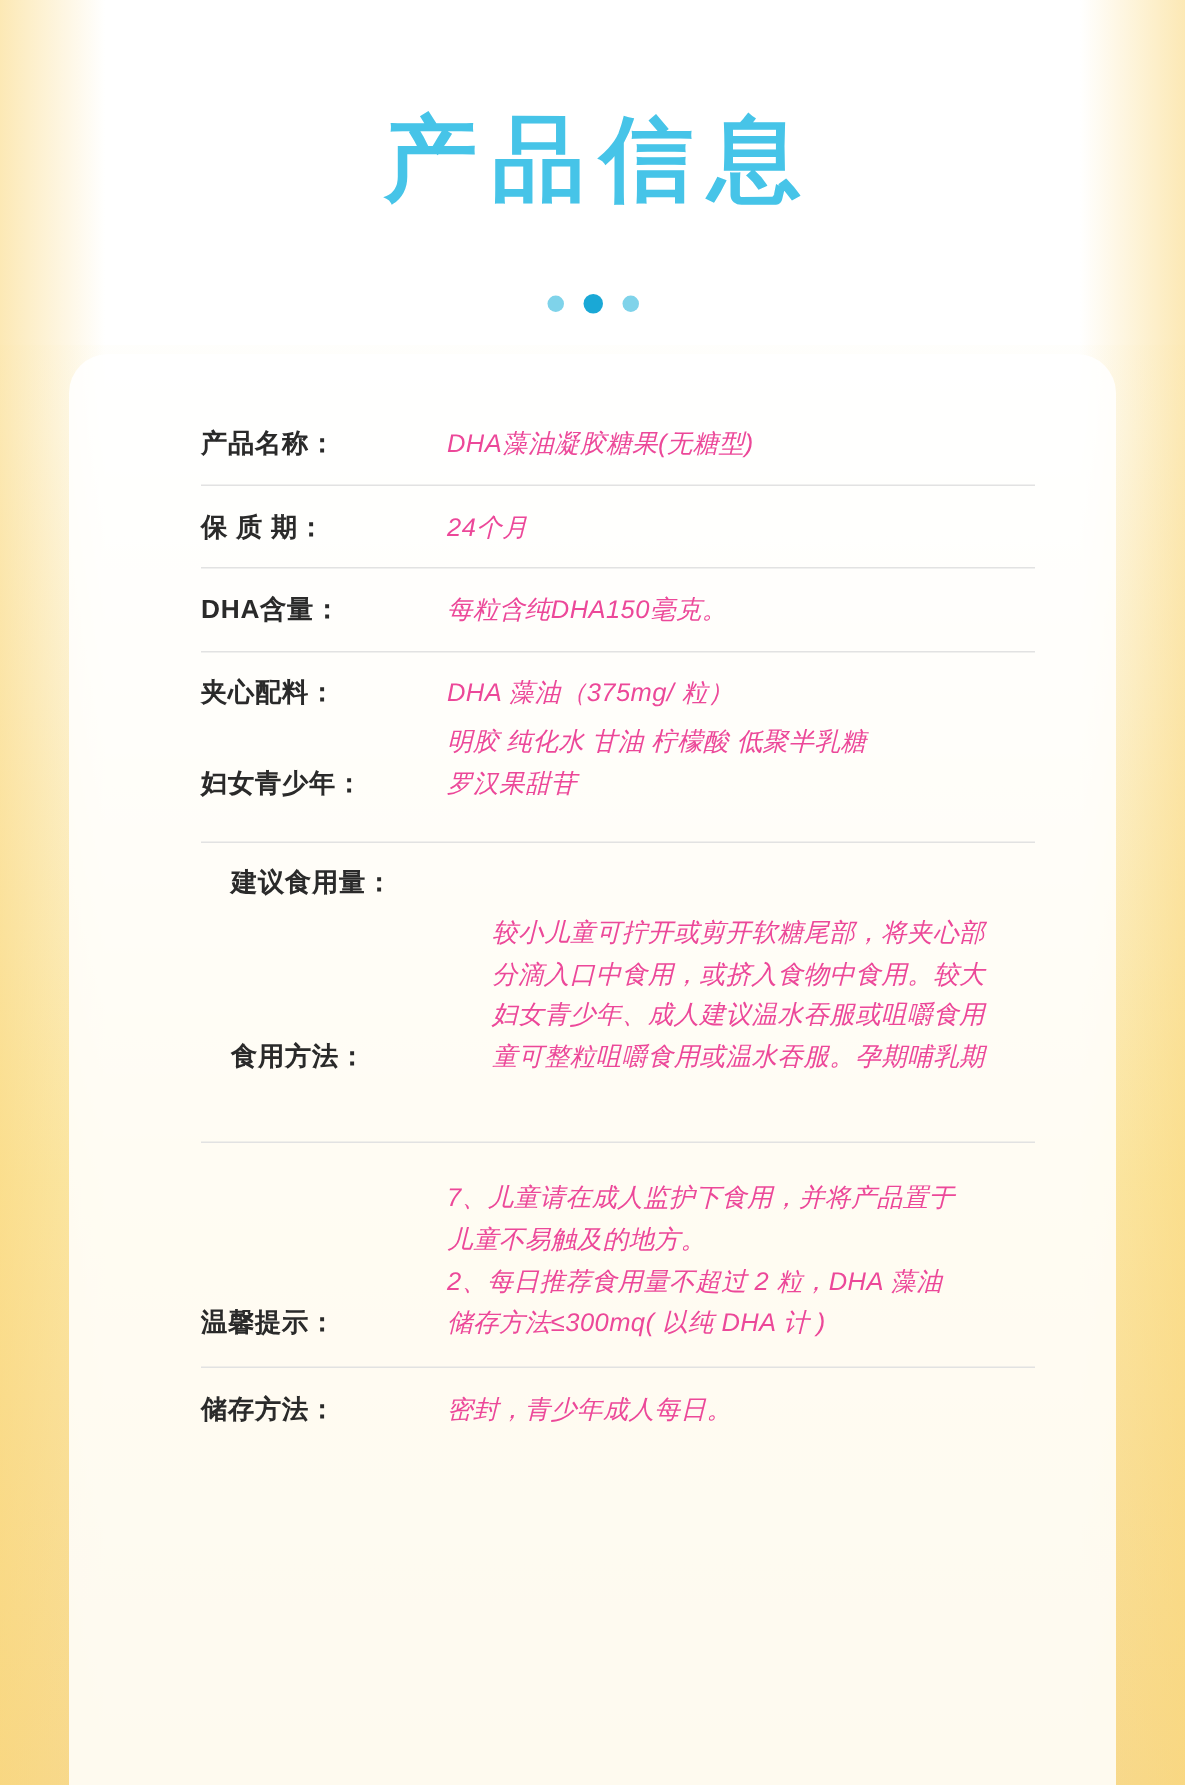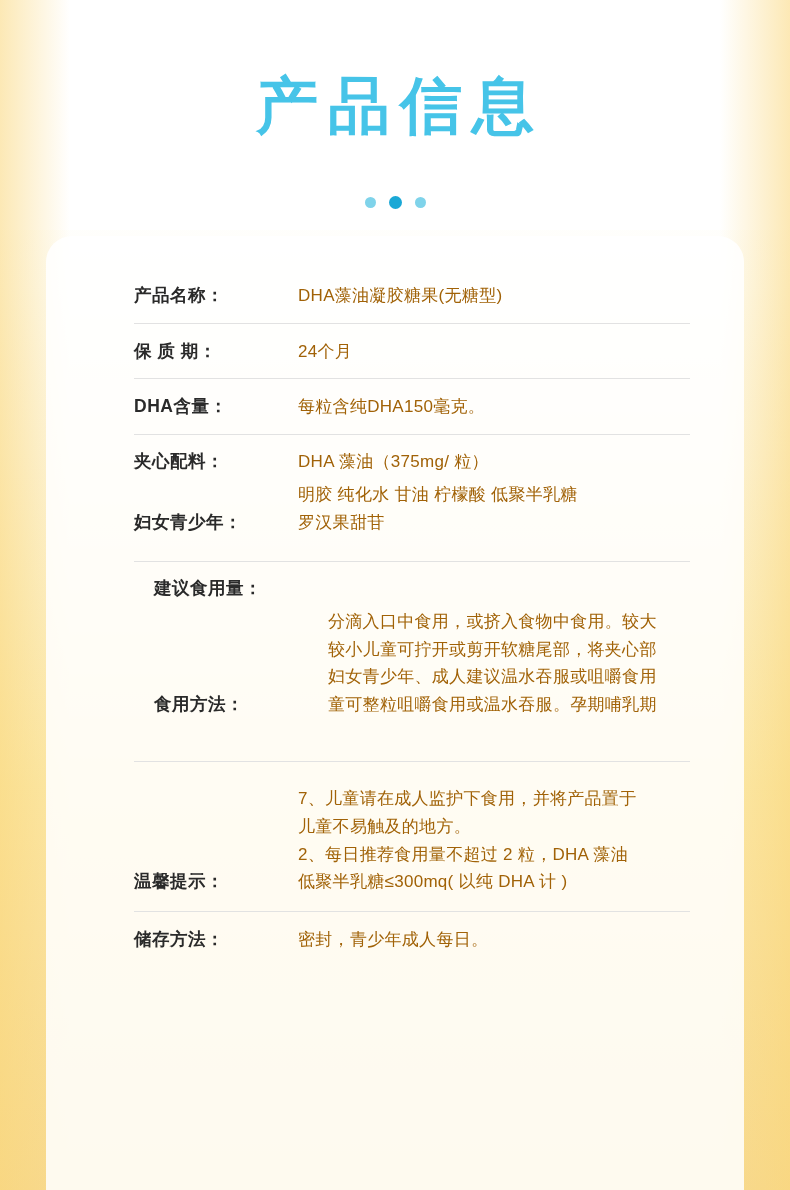--- a/index.html
+++ b/index.html
@@ -113,25 +113,26 @@
   .row .label {
     flex: 0 0 auto;
     font-weight: bold;
     color: #2a2a2a;
     font-size: 17.5px;
     line-height: 1.55;
     white-space: nowrap;
     letter-spacing: 0.5px;
   }
   .row .value {
-    color: #a16207;
+    color: #ec4899;
     font-size: 17px;
     line-height: 1.62;
     padding-left: 8px;
     letter-spacing: 0.3px;
+    font-style: italic;
   }
 
   .lbl-w-110 { width: 112px; }
   .lbl-w-120 { width: 122px; margin-left: 20px; }
 
   .divider {
     height: 1px;
     background: #e2e2e2;
     margin: 0;
   }
@@ -201,39 +202,39 @@
     <div class="spacer-sm"></div>
     <div class="divider"></div>
 
     <div class="group">
       <div class="row">
         <div class="label lbl-w-120">建议食用量：</div>
       </div>
       <div class="row">
         <div class="label lbl-w-120">食用方法：</div>
         <div class="value">
+          <span class="value-line">较小儿童可拧开或剪开软糖尾部，将夹心部</span>
           <span class="value-line">分滴入口中食用，或挤入食物中食用。较大</span>
-          <span class="value-line">较小儿童可拧开或剪开软糖尾部，将夹心部</span>
           <span class="value-line">妇女青少年、成人建议温水吞服或咀嚼食用</span>
           <span class="value-line">童可整粒咀嚼食用或温水吞服。孕期哺乳期</span>
         </div>
       </div>
     </div>
     <div class="spacer-md"></div>
     <div class="divider"></div>
 
     <div class="group">
       <div class="spacer-sm"></div>
       <div class="row">
         <div class="label lbl-w-110">温馨提示：</div>
         <div class="value">
           <span class="value-line">7、儿童请在成人监护下食用，并将产品置于</span>
           <span class="value-line">儿童不易触及的地方。</span>
           <span class="value-line">2、每日推荐食用量不超过 2 粒，DHA 藻油</span>
-          <span class="value-line">低聚半乳糖≤300mq( 以纯 DHA 计 )</span>
+          <span class="value-line">储存方法≤300mq( 以纯 DHA 计 )</span>
         </div>
       </div>
     </div>
     <div class="divider"></div>
 
     <div class="row">
       <div class="label lbl-w-110">储存方法：</div>
       <div class="value">密封，青少年成人每日。</div>
     </div>
 

